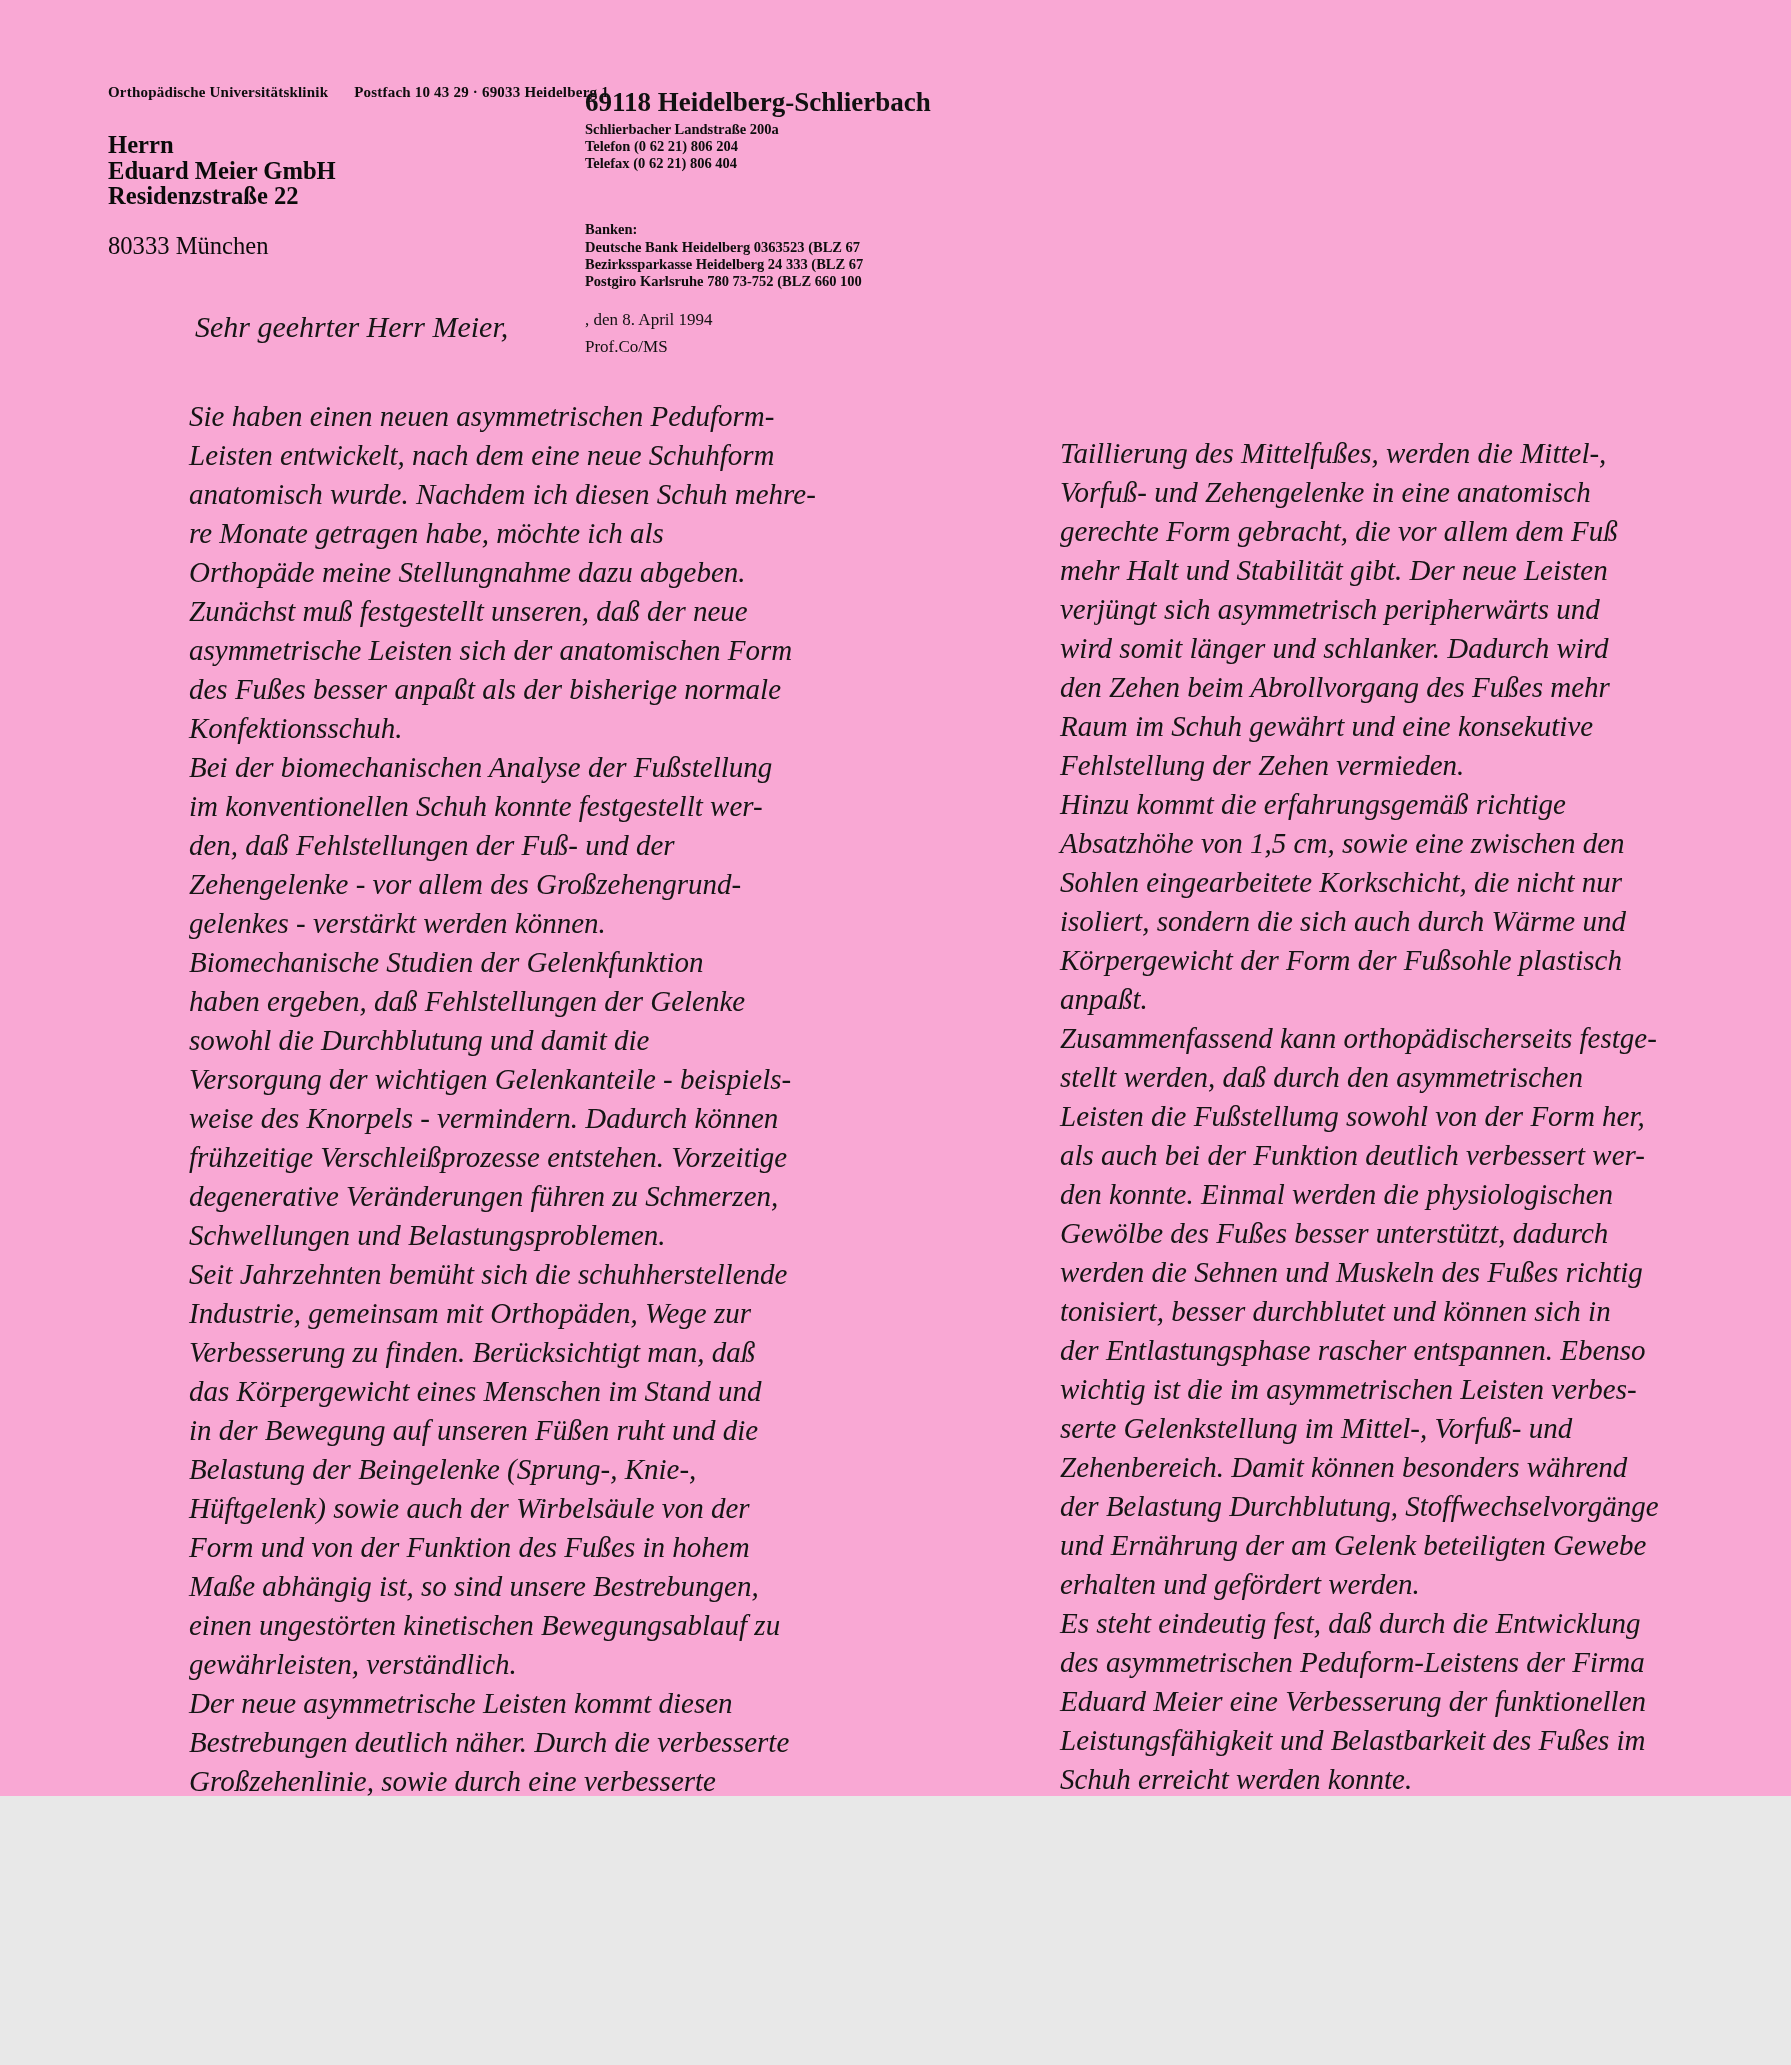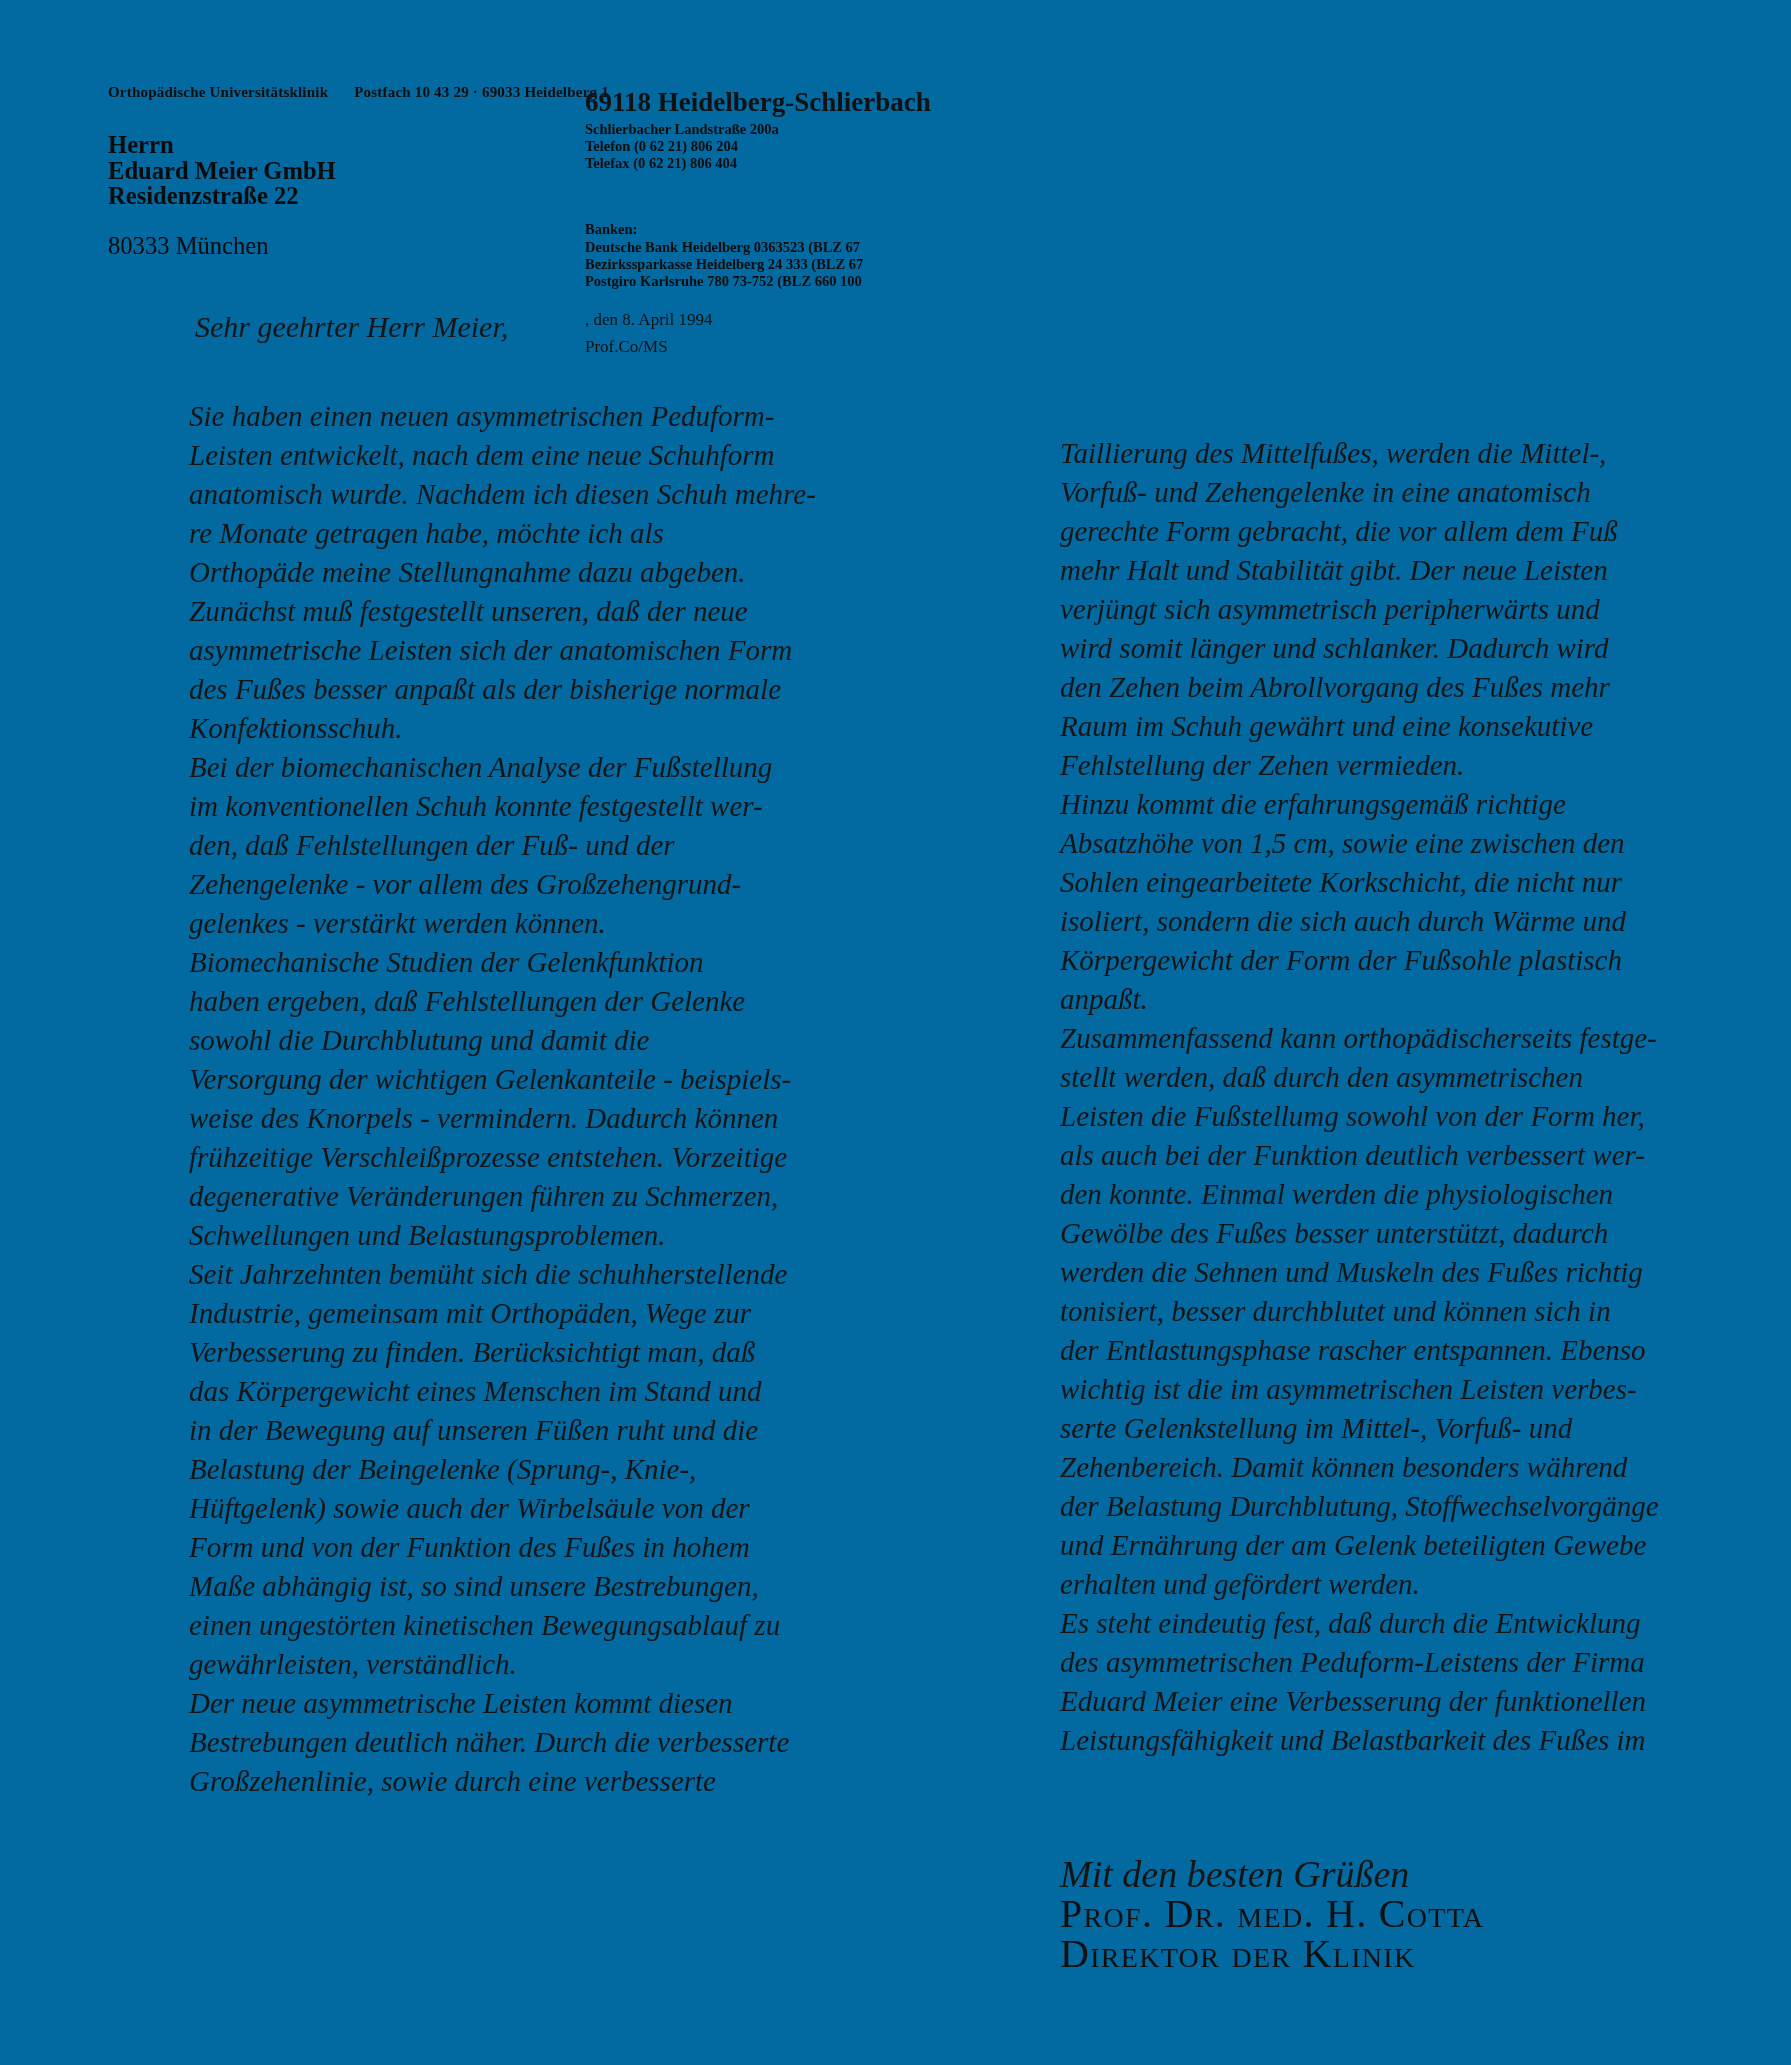--- a/index.html
+++ b/index.html
@@ -1,19 +1,19 @@
 <!DOCTYPE html>
 <html style="font-size:14px"><head>
 <meta charset="utf-8">
 <style>
   html, body { margin:0; padding:0; background:#e8e8e8; }
   .page {
     position:relative;
-    width:1792px; height:2065px;
-    background:#0369a1;
+    width:1792px; height:1796px;
+    background:#f9a8d4;
     overflow:hidden;
     font-family:"Liberation Serif", serif;
     color:#111;
   }
   
   .sender-line {
     position:absolute; left:108px; top:84px;
     display:flex; gap:26px;
     font-weight:bold; font-size:15px; letter-spacing:0.2px;
     color:#0d0d0d; white-space:nowrap;
@@ -168,20 +168,21 @@
       <div class="line">wichtig ist die im asymmetrischen Leisten verbes-</div>
       <div class="line">serte Gelenkstellung im Mittel-, Vorfuß- und</div>
       <div class="line">Zehenbereich. Damit können besonders während</div>
       <div class="line">der Belastung Durchblutung, Stoffwechselvorgänge</div>
       <div class="line">und Ernährung der am Gelenk beteiligten Gewebe</div>
       <div class="line">erhalten und gefördert werden.</div>
       <div class="line">Es steht eindeutig fest, daß durch die Entwicklung</div>
       <div class="line">des asymmetrischen Peduform-Leistens der Firma</div>
       <div class="line">Eduard Meier eine Verbesserung der funktionellen</div>
       <div class="line">Leistungsfähigkeit und Belastbarkeit des Fußes im</div>
+      <div class="line">Schuh erreicht werden konnte.</div>
     </div>
 
   <div class="closing">
     <div class="closing-greeting">Mit den besten Grüßen</div>
     <div class="closing-name">Prof. Dr. med. H. Cotta</div>
     <div class="closing-title">Direktor der Klinik</div>
   </div>
 
 </div>
 

